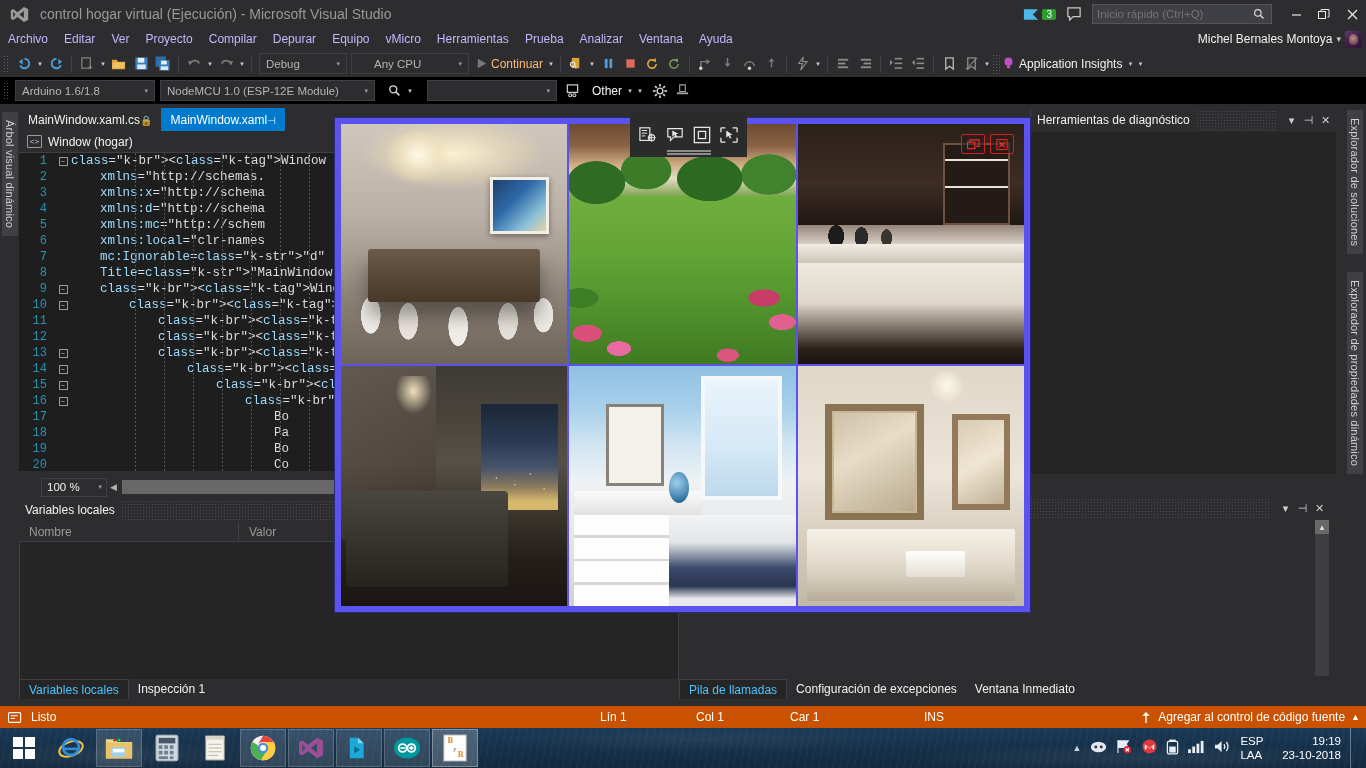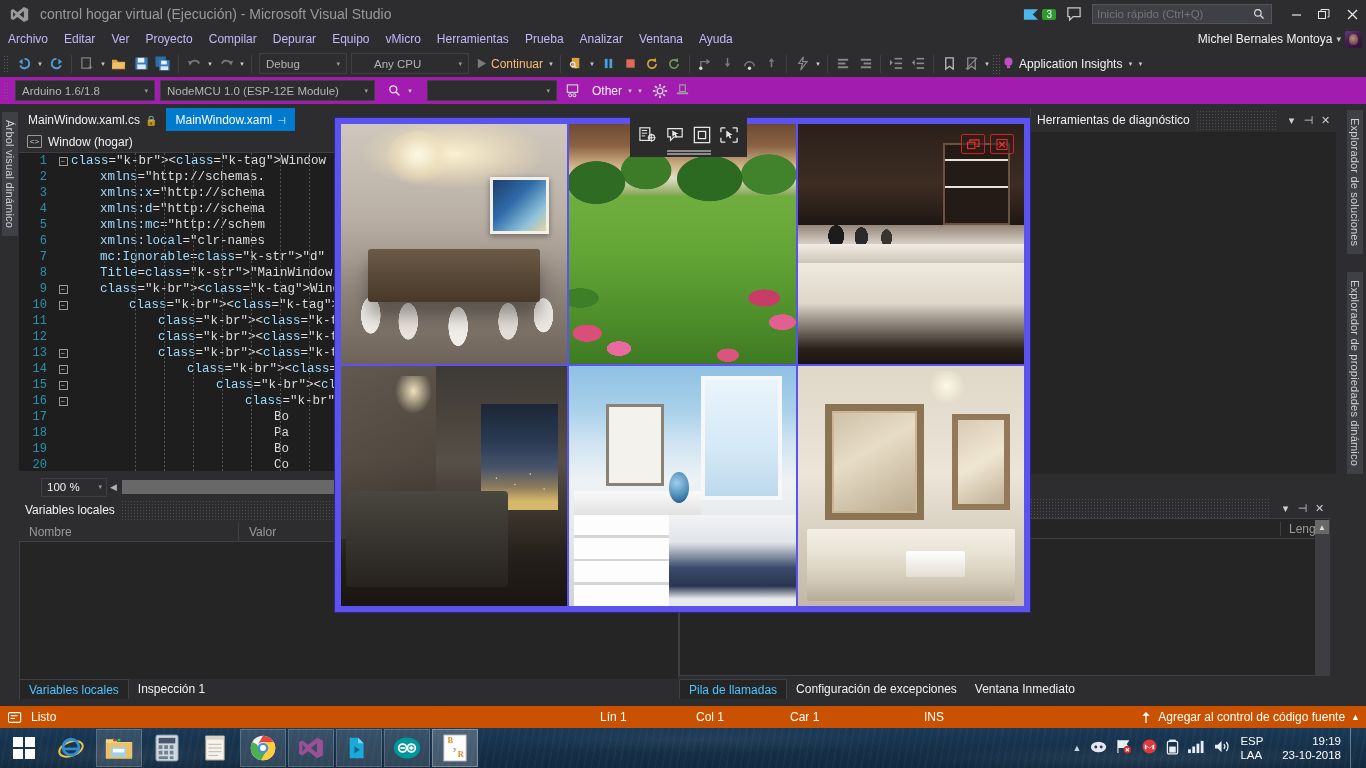--- a/index.html
+++ b/index.html
@@ -63,21 +63,21 @@
     background:radial-gradient(circle at 45% 40%, #c0907f 0%, #6d4a52 70%, #3a2030 100%);
   }
 
   
   #toolbar1{
     position:absolute; left:0; top:50px; width:1366px; height:27px;
     background:#2d2d30; display:flex; align-items:center; gap:0px;
   }
   #toolbar2{
     position:absolute; left:0; top:77px; width:1366px; height:27px;
-    background:#a21caf; display:flex; align-items:center;
+    background:#000000; display:flex; align-items:center;
   }
   .grip{
     width:7px;height:18px;margin:0 3px;
     background-image:radial-gradient(#6d6d70 35%, transparent 36%);
     background-size:3px 3px; opacity:.75;
   }
   .tb-btn{
     width:22px;height:22px;display:flex;align-items:center;justify-content:center;
     color:#c9c9c9;
   }
@@ -115,21 +115,21 @@
   }
   #vtab-sol{ right:3px; top:2px; }
   #vtab-prop{ right:3px; top:164px; }
 
   
   #editor-wrap{
     position:absolute; left:19px; top:108px; width:1011px; height:390px; background:#2d2d30;
   }
   #tabstrip{ height:23px; display:flex; align-items:stretch; background:#2d2d30;}
   .doctab{
-    display:flex;align-items:center;gap:5px;padding:0 9px;font-size:12px;
+    display:flex;align-items:center;padding:0 9px;font-size:12px;
     background:#2d2d30;color:#f1f1f1;border-top:1px solid transparent;justify-content:flex-end;
   }
   .doctab.inactive{ background:#2d2d30;color:#f1f1f1; }
   .doctab.active{ background:#007acc;color:#fff; }
   .doctab .pin{ font-size:10px; opacity:.9; }
   .doctab .lock{ font-size:10px; opacity:.8; }
   #breadcrumb{
     height:22px;background:#2d2d30;display:flex;align-items:center;gap:6px;
     padding-left:8px; border-bottom:1px solid #3f3f46; font-size:12px; color:#f1f1f1;
   }
@@ -1002,26 +1002,20 @@
   <div id="locals-body"></div>
 </div>
 
 <div id="right-bottom">
   <div id="rb-head">
     <span class="dots" style="flex:1;height:20px;margin:0 6px;background-image:radial-gradient(#4d4d50 38%, transparent 39%);background-size:3px 3px;"></span>
     <span class="ph-btn">▾</span>
     <span class="ph-btn">⊣</span>
     <span class="ph-btn">✕</span>
   </div>
-  <div id="rb-body">
-    <div style="display:flex;align-items:center;height:20px;border-bottom:1px solid #3f3f46;">
-      <div style="width:600px;"></div>
-      <div style="color:#9a9a9a;font-size:12px;padding-left:8px;border-left:1px solid #3f3f46;">Leng</div>
-    </div>
-  </div>
   <div id="rb-vsb">
     <div id="rb-vsb-up">▲</div>
   </div>
 </div>
 
 <div id="bottom-tabs-left">
   <div class="btab active">Variables locales</div>
   <div class="btab">Inspección 1</div>
 </div>
 <div id="bottom-tabs-right">

